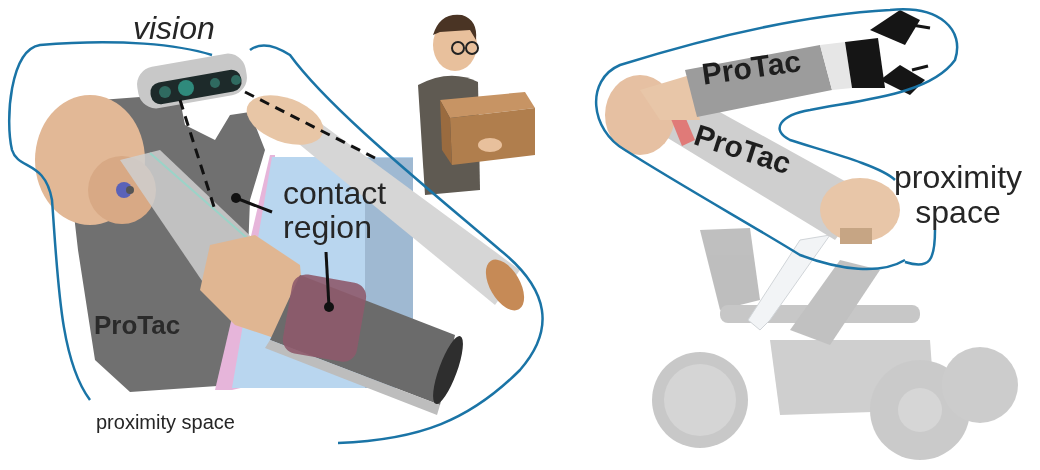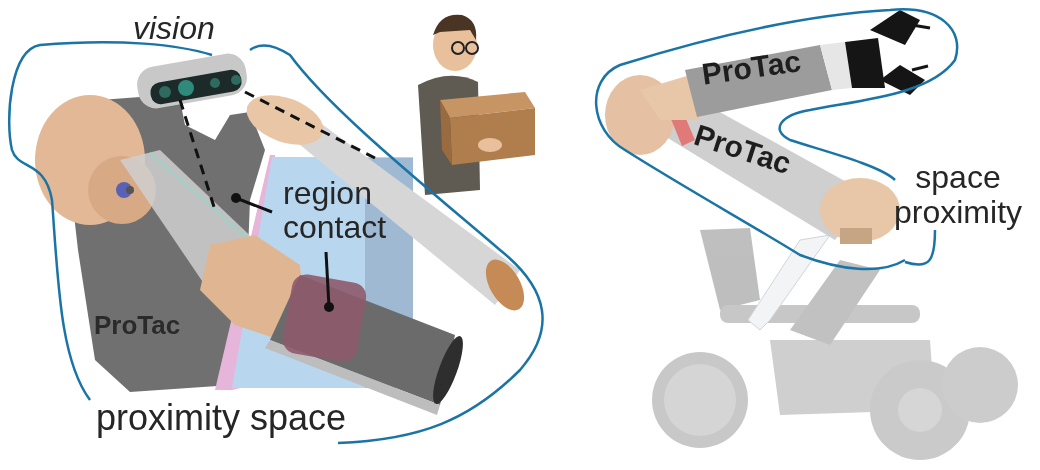--- a/index.html
+++ b/index.html
@@ -2,21 +2,21 @@
 <html><head>
 <meta charset="utf-8">
 <style>
   html,body{margin:0;padding:0;background:#ffffff;}
   body{width:1040px;height:470px;position:relative;overflow:hidden;font-family:"Liberation Sans",sans-serif;}
   svg{position:absolute;left:0;top:0;}
   .lbl{position:absolute;color:#262626;font-family:"Liberation Sans",sans-serif;line-height:1;white-space:nowrap;}
   .lbl-vision{left:133px;top:12px;font-size:32px;font-style:italic;}
   .lbl-contact{left:283px;top:176px;font-size:32px;line-height:34px;}
   .lbl-protac-left{left:94px;top:312px;font-size:26px;font-weight:bold;color:#2a2a2a;}
-  .lbl-prox-left{left:96px;top:400px;font-size:36px;}
+  .lbl-prox-left{left:96px;top:412px;font-size:20px;}
   .lbl-prox-right{left:894px;top:160px;font-size:32px;line-height:35px;text-align:center;}
   .lbl-protac-r1{left:700px;top:60px;font-size:30px;font-weight:bold;color:#1e1e1e;transform:rotate(-8deg);transform-origin:left top;}
   .lbl-protac-r2{left:700px;top:120px;font-size:30px;font-weight:bold;color:#1e1e1e;transform:rotate(18deg);transform-origin:left top;}
 </style>
 </head>
 <body>
 
 <svg width="1040" height="470" viewBox="0 0 1040 470">
 
   <path d="M100 100 L140 97 L180 100 L185 125 L215 140 L230 115 L250 112 L265 150 L250 200 L245 330 L232 385 L130 392 L95 360 L78 250 L70 180 Z" fill="#707070"></path>
@@ -122,24 +122,24 @@
 
   <path d="M895 180 C880 165 820 150 790 140 C770 130 780 115 810 110
            C860 100 930 95 955 60 C965 30 940 5 890 10
            C800 15 700 40 620 65 C585 80 590 130 625 150
            C680 185 760 230 800 255 C840 270 880 275 905 260
            M935 230 C935 260 930 270 905 262" fill="none" stroke="#1a74a6" stroke-width="2.5"></path>
 </svg>
 
 <div class="lbl lbl-vision">vision</div>
 <div class="lbl lbl-contact">
+  <div>contact</div>
   <div>region</div>
-  <div>contact</div>
 </div>
 <div class="lbl lbl-protac-left">ProTac</div>
 <div class="lbl lbl-prox-left">proximity space</div>
 
 <div class="lbl lbl-protac-r1">ProTac</div>
 <div class="lbl lbl-protac-r2">ProTac</div>
 <div class="lbl lbl-prox-right">
+  <div>proximity</div>
   <div>space</div>
-  <div>proximity</div>
 </div>
 
 </body></html>

